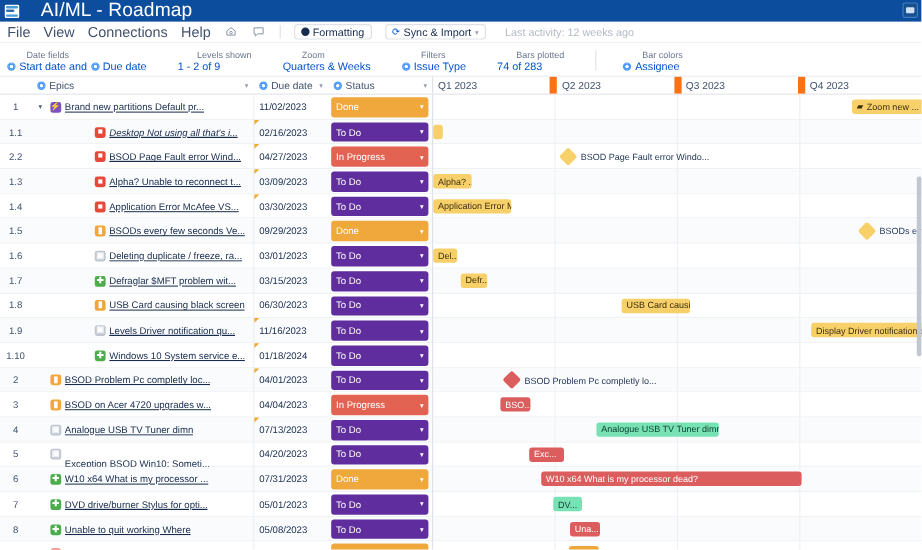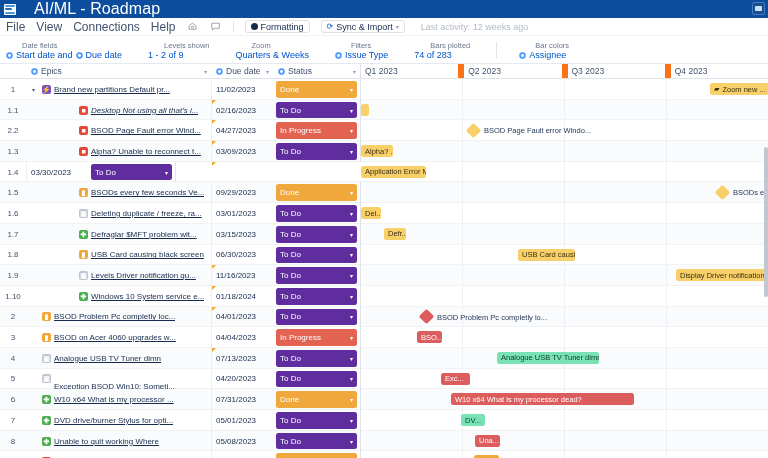--- a/index.html
+++ b/index.html
@@ -352,20 +352,26 @@
             <div class="tl-col"></div>
           </div>
           <div class="bar yellow" style="left: 0px; width: 32px;">
             <span>Alpha? ...</span>
           </div>
         </div>
       </div>
       <div class="row">
         <div class="cellbg"></div>
         <div class="cell c-num">1.4</div>
+        <div class="cell c-epic">
+          <span class="expander"></span>
+          <span class="ind" style="width: 34px;"></span>
+          <span class="itype" style="background: rgb(229, 73, 58);">■</span>
+          <a class="ilink" style="max-width: 120px;">Application Error McAfee VS...</a>
+        </div>
         <div class="cell c-due">03/30/2023</div>
         <div class="flag" style="left: 212px; top: 0px;"></div>
         <div class="cell c-stat">
           <div class="statusbox" style="background: rgb(95, 45, 158);">
             <span>To Do</span>
             <span class="sc">▾</span>
           </div>
         </div>
         <div class="tl">
           <div class="tl-grid">
@@ -571,21 +577,21 @@
           <div class="ms red" style="left: 60px;"></div>
           <div class="mslabel" style="left: 76px;">BSOD Problem Pc completly lo...</div>
         </div>
       </div>
       <div class="row">
         <div class="cellbg"></div>
         <div class="cell c-num">3</div>
         <div class="cell c-epic">
           <span class="expander"></span>
           <span class="itype" style="background: rgb(240, 167, 60);">▮</span>
-          <a class="ilink" style="max-width: 150px;">BSOD on Acer 4060 upgrades w...</a>
+          <a class="ilink" style="max-width: 150px;">BSOD on Acer 4720 upgrades w...</a>
         </div>
         <div class="cell c-due">04/04/2023</div>
         <div class="cell c-stat">
           <div class="statusbox" style="background: rgb(227, 99, 82);">
             <span>In Progress</span>
             <span class="sc">▾</span>
           </div>
         </div>
         <div class="tl">
           <div class="tl-grid">
@@ -669,21 +675,21 @@
             <span class="sc">▾</span>
           </div>
         </div>
         <div class="tl">
           <div class="tl-grid">
             <div class="tl-col"></div>
             <div class="tl-col"></div>
             <div class="tl-col"></div>
             <div class="tl-col"></div>
           </div>
-          <div class="bar red" style="left: 90px; width: 183px;">
+          <div class="bar red" style="left: 90px; width: 217px;">
             <span>W10 x64 What is my processor dead?</span>
           </div>
         </div>
       </div>
       <div class="row">
         <div class="cellbg"></div>
         <div class="cell c-num">7</div>
         <div class="cell c-epic">
           <span class="expander"></span>
           <span class="itype" style="background: rgb(75, 173, 75);">✚</span>

